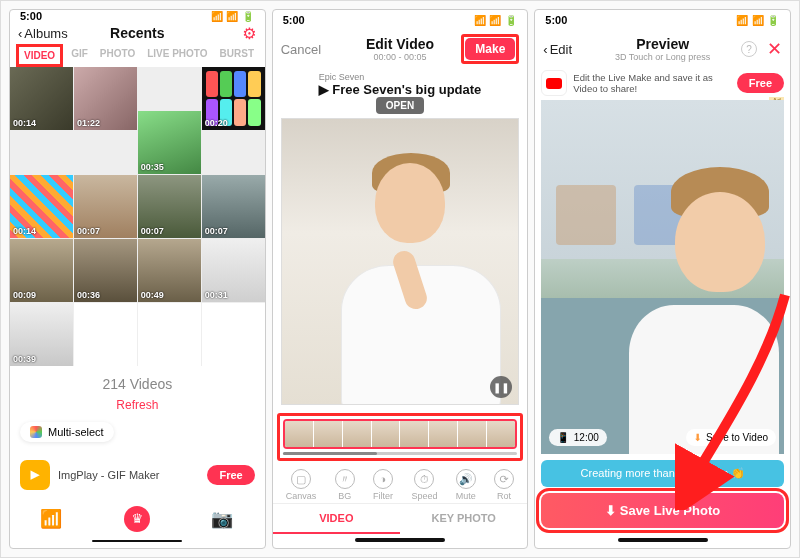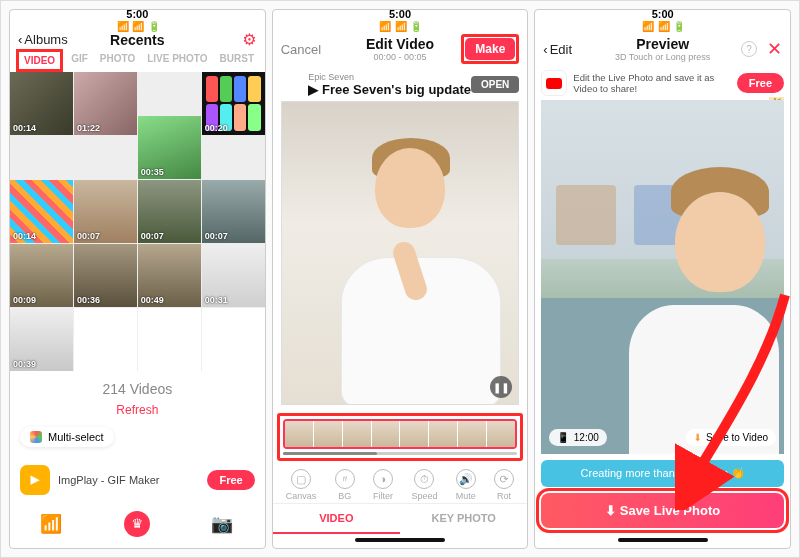--- a/index.html
+++ b/index.html
@@ -30,25 +30,24 @@
     display: flex;
     flex-direction: column;
     overflow: hidden;
     font-size: 11px;
   }
   
   .status {
     height: 20px;
     display: flex;
     align-items: center;
-    justify-content: center;
+    justify-content: space-between;
     padding: 0 10px;
     font-size: 11px;
     font-weight: 600;
-    flex-direction: column;
   }
   .status .icons span { margin-left: 3px; font-size: 10px; }
   .topbar {
     height: 38px;
     display: flex;
     align-items: center;
     justify-content: space-between;
     padding: 0 8px;
     position: relative;
   }
@@ -122,21 +121,21 @@
     margin-top:auto;
     display:flex; justify-content:space-around; align-items:center;
     padding:8px 0 4px; color:#ff3352; font-size:18px;
   }
   .homebar{height:4px;width:90px;background:#111;border-radius:3px;margin:4px auto 6px;}
   
   .makebtn{
     background:#ff3352;color:#ffffff;padding:4px 10px;border-radius:5px;font-size:12px;font-weight:600;
   }
   .adline{
-    display:flex;align-items:center;justify-content:flex-end;padding:4px 8px 2px;
+    display:flex;align-items:center;justify-content:flex-start;padding:4px 8px 2px;flex-direction:column;
   }
   .adline .txt{font-size:9px;color:#888;}
   .adline .big{font-size:13px;font-weight:600;color:#111;}
   .openbtn{background:#6a6a6a;color:#fff;padding:3px 10px;border-radius:4px;font-size:10px;font-weight:600;}
   .video {
     margin:2px 8px; flex:1; min-height:0;
     background:linear-gradient(180deg,#d8d2c8 0%, #f0ece5 40%, #e5dfd3 100%);
     border:1px solid #ddd;
     position:relative;
     overflow:hidden;
@@ -390,21 +389,21 @@
         <div class="title">Preview</div>
         <div class="sub">3D Touch or Long press</div>
       </div>
       <div style="display:flex;gap:10px;align-items:center">
         <span style="color:#bbb;border:1px solid #ccc;border-radius:50%;width:16px;height:16px;display:flex;align-items:center;justify-content:center;font-size:10px;">?</span>
         <span class="xbtn"><span>✕</span></span>
       </div>
     </div>
     <div class="adbar">
       <div class="yt"></div>
-      <div class="txt">Edit the Live Photo and save it as Video to share!</div>
+      <div class="txt">Edit the Live Make and save it as Video to share!</div>
       <div class="pill">Free</div>
       <div class="adcorner">Ad</div>
     </div>
     <div class="preview">
       <div class="wall"></div>
       <div class="shelf"></div>
         <div class="shelf2"></div>
       <div class="rug"></div>
       <div class="baby3">
         <div class="hair"></div>

